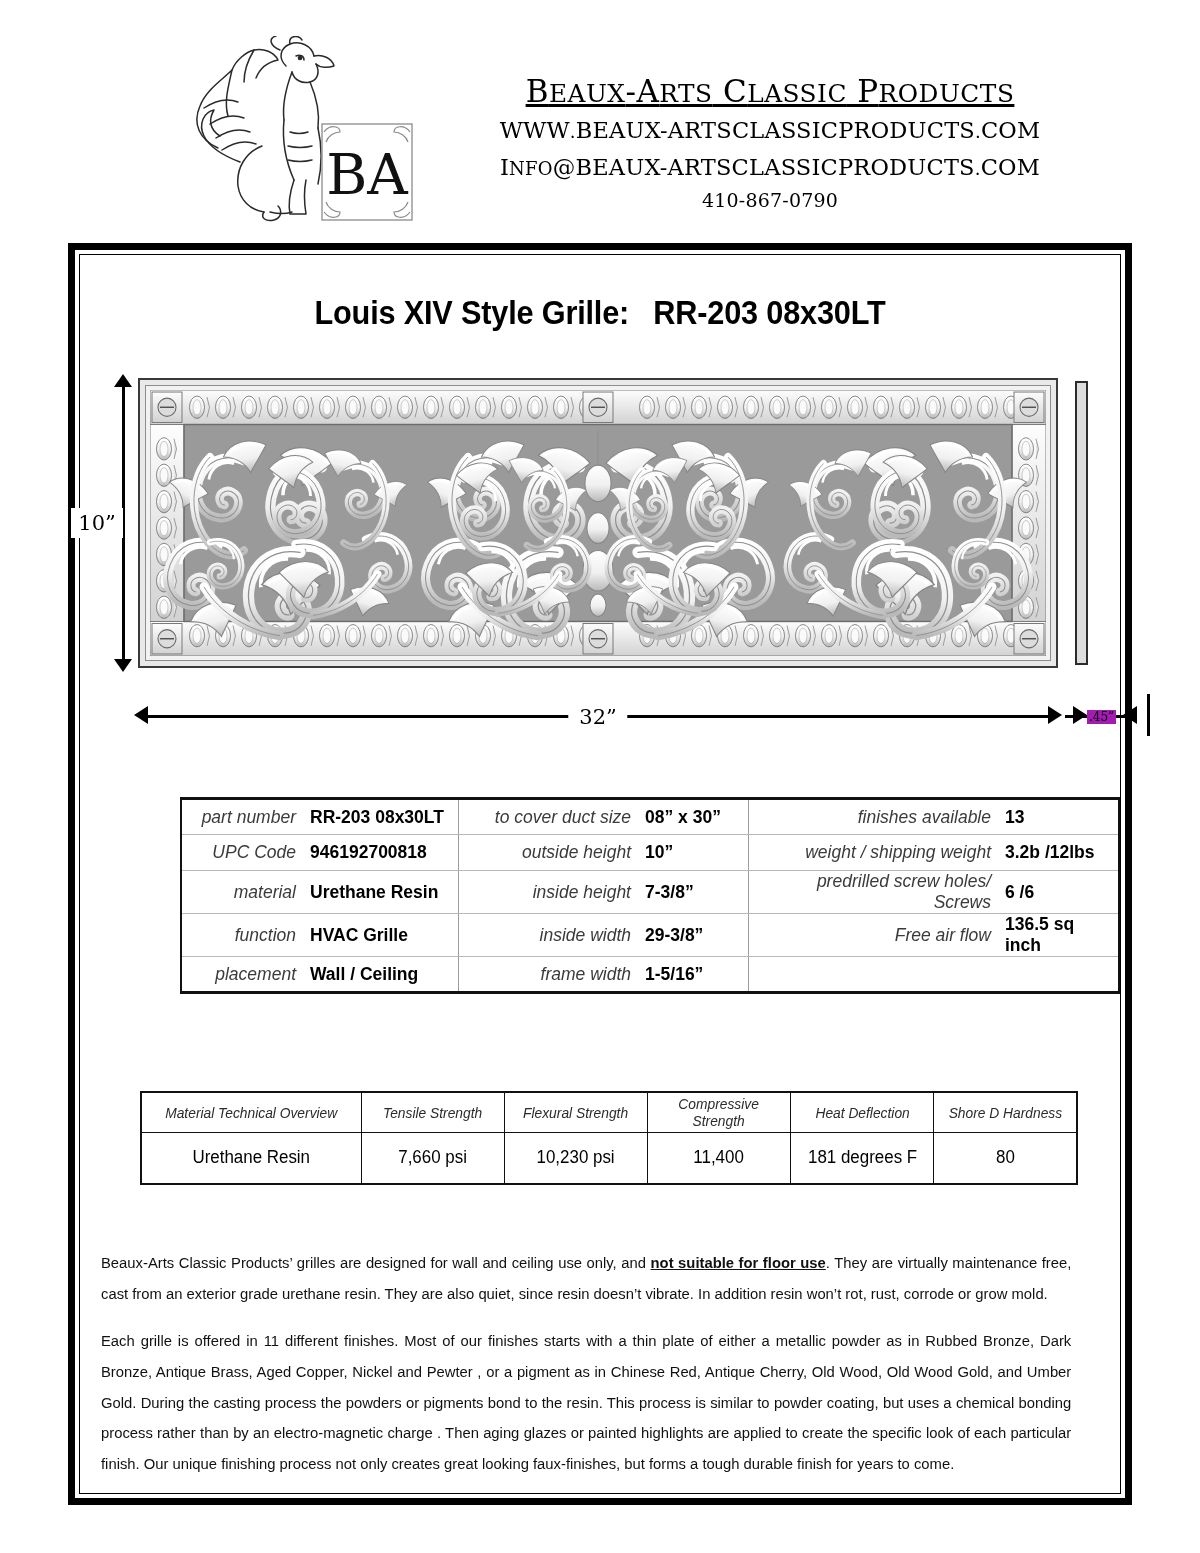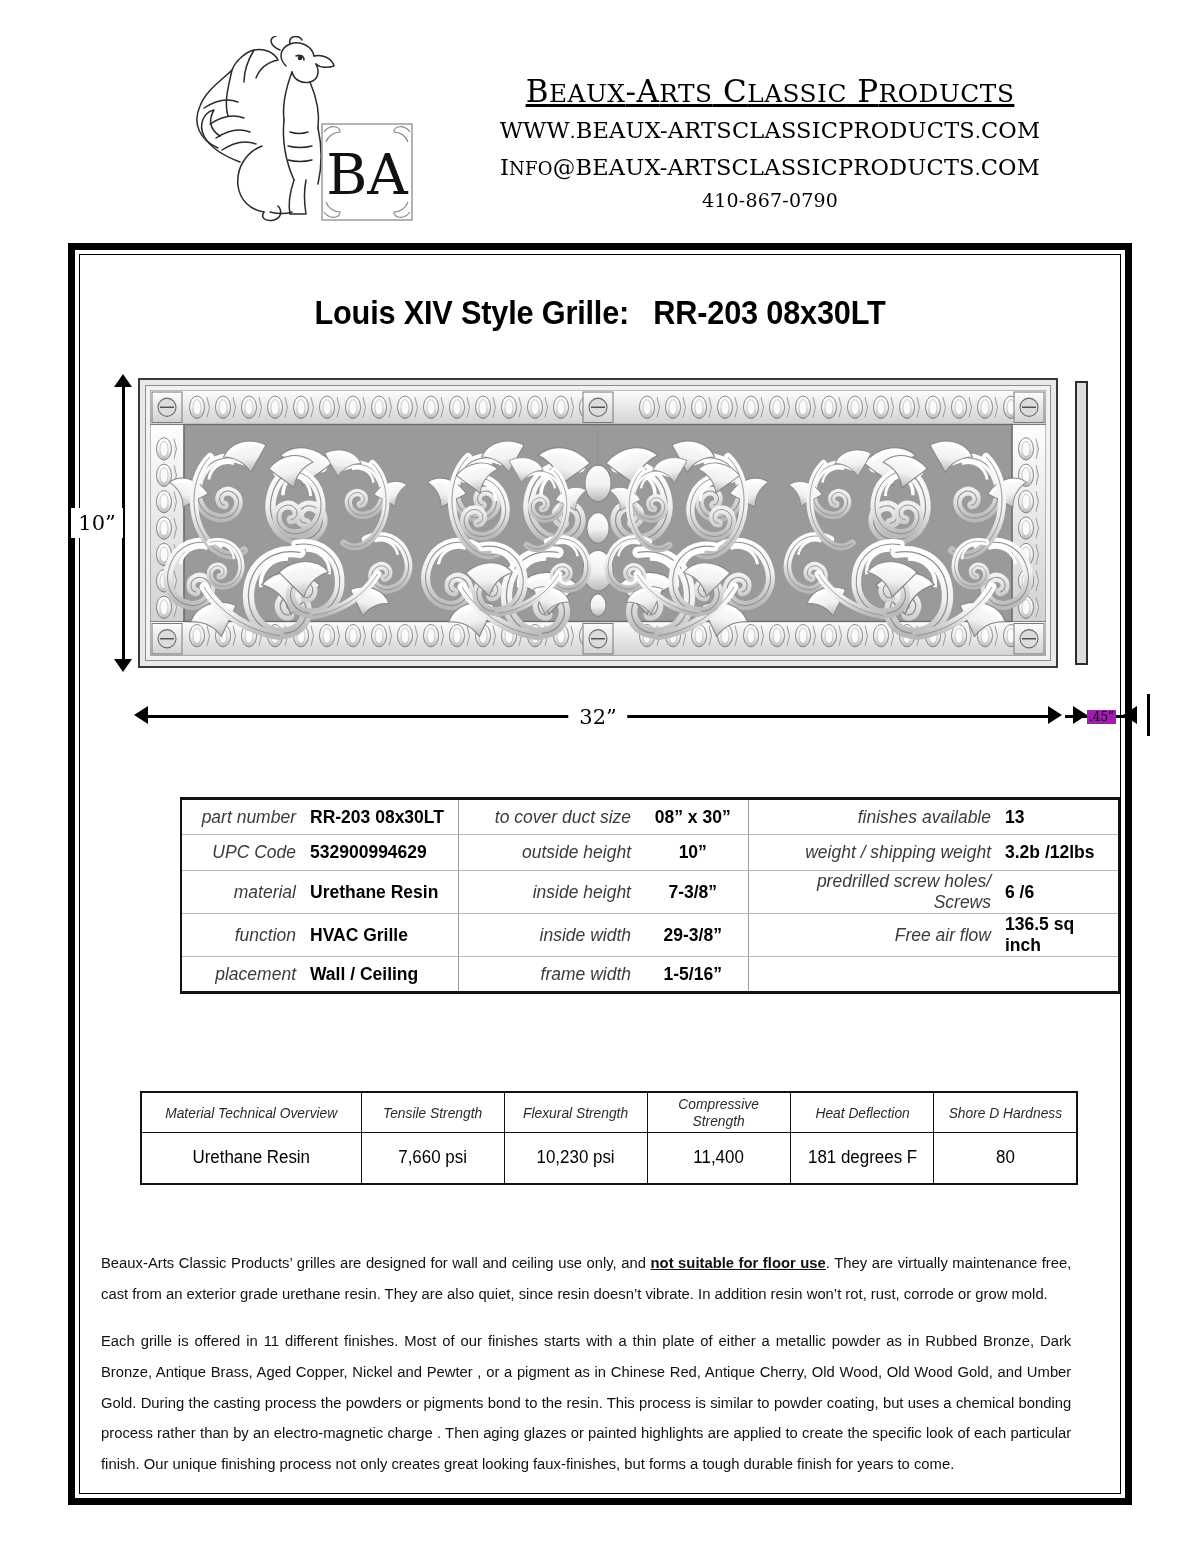--- a/index.html
+++ b/index.html
@@ -247,21 +247,21 @@
     font-size: 18px;
   }
   .val {
     text-align: left;
     font-weight: bold;
     font-family: "Liberation Sans Narrow", "Liberation Sans", sans-serif;
     font-size: 18px;
     border-right: 1.5px solid #9c9c9c;
   }
   .val.nb { border-right: none; }
-  .val.ctr { text-align: center; }
+  .val.ctr { }
   .spec-table .c1 { width: 122px; }
   .spec-table .c2 { width: 155px; }
   .spec-table .c3 { width: 180px; }
   .spec-table .c4 { width: 110px; }
   .spec-table .c5 { width: 250px; }
   .spec-table .c6 { width: 121px; }
   .sep-col { border-right: 1.5px solid #9c9c9c; }
 
   
   .mat-table {
@@ -627,21 +627,21 @@
       <tr>
         <td class="lbl">part number</td>
         <td class="val">RR-203 08x30LT</td>
         <td class="lbl">to cover duct size</td>
         <td class="val ctr">08” x 30”</td>
         <td class="lbl">finishes available</td>
         <td class="val nb">13</td>
       </tr>
       <tr>
         <td class="lbl">UPC Code</td>
-        <td class="val">532900994629</td>
+        <td class="val">946192700818</td>
         <td class="lbl">outside height</td>
         <td class="val ctr">10”</td>
         <td class="lbl">weight  / shipping weight</td>
         <td class="val nb">3.2b /12lbs</td>
       </tr>
       <tr>
         <td class="lbl">material</td>
         <td class="val">Urethane Resin</td>
         <td class="lbl">inside height</td>
         <td class="val ctr">7-3/8”</td>

